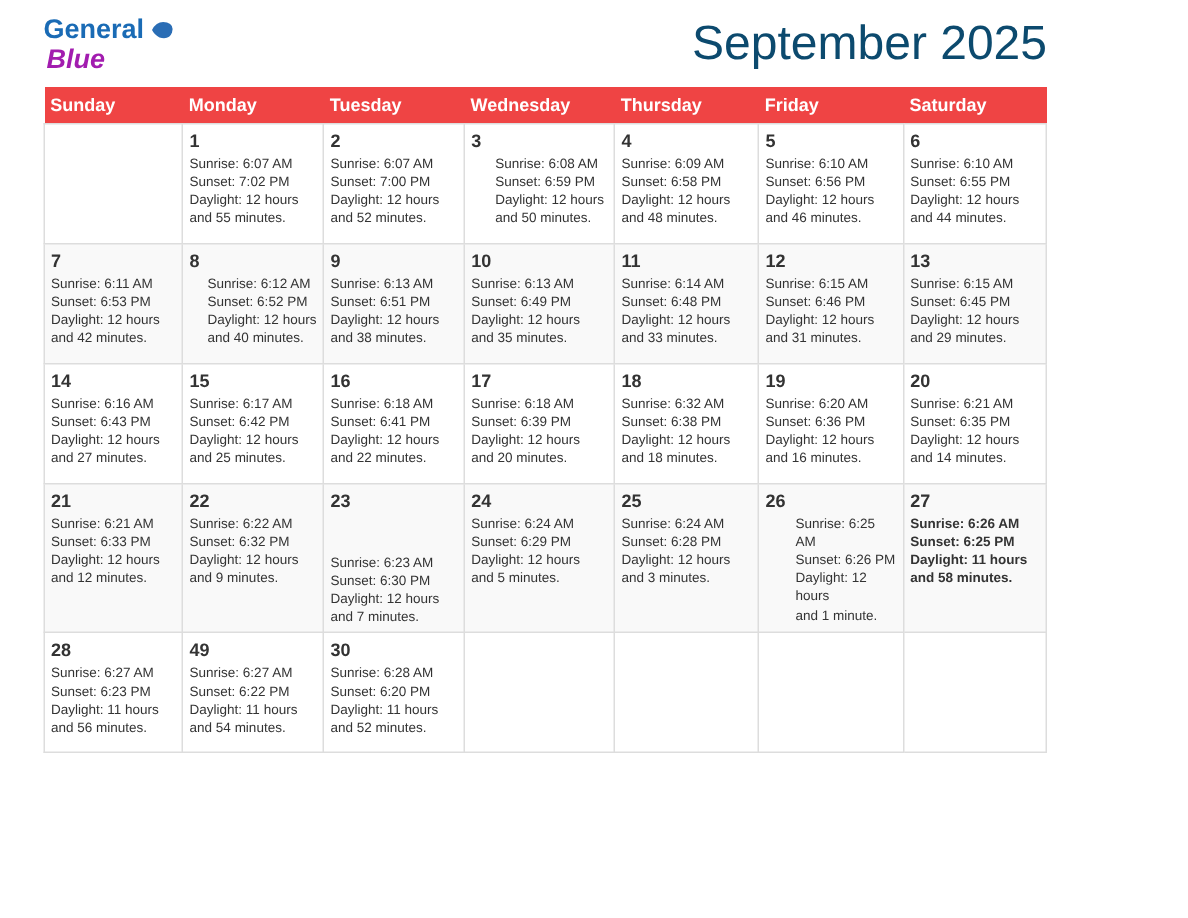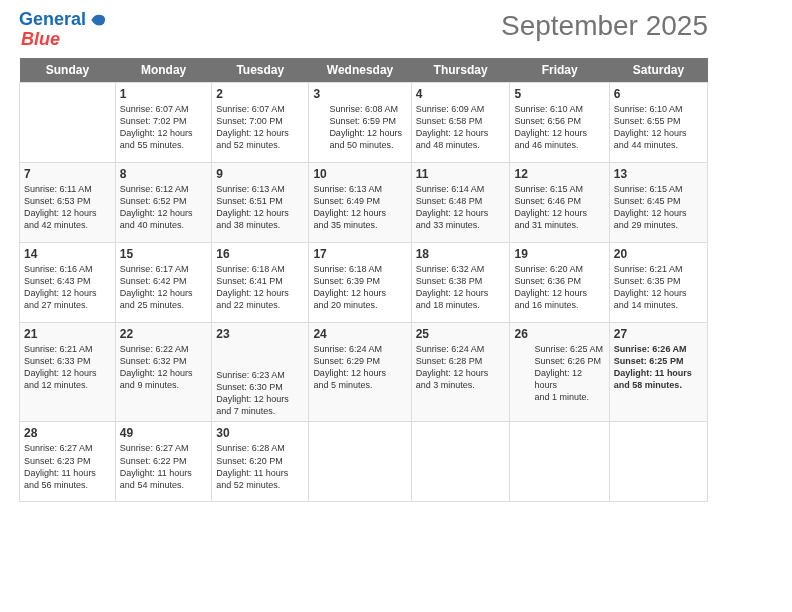--- a/index.html
+++ b/index.html
@@ -5,21 +5,21 @@
     * { margin: 0; padding: 0; box-sizing: border-box; }
     body {
       font-family: Arial, sans-serif;
       background: #fff;
       width: 792px;
       height: 612px;
       overflow: hidden;
     }
     .container {
       width: 727px;
-      padding: 10px 19px;
+      padding: 10px 29px;
     }
     .header {
       display: flex;
       justify-content: space-between;
       align-items: flex-start;
       margin-bottom: 8px;
     }
     .logo {
       display: flex;
       align-items: center;
@@ -35,38 +35,38 @@
     }
     .logo-icon {
       width: 20px;
       height: 20px;
       margin-left: 2px;
     }
     .title-block {
       text-align: right;
     }
     .month-title {
-      font-size: 28px;
-      color: #737373;
+      font-size: 32px;
+      color: #0c4a6e;
       font-weight: normal;
     }
     .location {
       font-size: 14px;
       color: #555;
     }
     table {
       width: 100%;
       border-collapse: collapse;
       font-size: 10px;
     }
     thead th {
-      background-color: #737373;
+      background-color: #ef4444;
       color: #fff;
       padding: 5px 4px;
-      text-align: center;
+      text-align: left;
       font-size: 12px;
       font-weight: bold;
     }
     td {
       border: 1px solid #ddd;
       vertical-align: top;
       padding: 4px 4px;
       width: 113px;
       height: 80px;
       color: #333;
@@ -98,21 +98,21 @@
       <div>
         <div style="display:flex;align-items:center;">
           <span class="logo-text">
             <span>General</span>
           </span>
           <svg class="logo-icon" viewBox="0 0 24 24" fill="#2a6db5">
             <path d="M4 12 Q8 4 16 6 Q22 8 20 14 Q18 20 10 18 Q6 16 4 12Z"></path>
           </svg>
         </div>
         <div style="display:flex;align-items:center;margin-left:2px;">
-          <span class="logo-text" style="color:#ef4444;font-style:italic;">Blue</span>
+          <span class="logo-text" style="color:#a21caf;font-style:italic;">Blue</span>
         </div>
       </div>
     </div>
     <div class="title-block">
       <div class="month-title">September 2025</div>
     </div>
   </div>
 
   <table>
     <thead>
@@ -175,21 +175,21 @@
         <tr>
           <td>
             <span class="day-num">7</span>
             <div class="day-info" style="white-space: pre-line;">Sunrise: 6:11 AM
 Sunset: 6:53 PM
 Daylight: 12 hours
 and 42 minutes.</div>
           </td>
           <td>
             <span class="day-num">8</span>
-            <div class="day-info" style="white-space: pre-line;">Sunrise: 6:12 AM
+            <div class="day-info" style="white-space: pre-line; margin-left: 12px;">Sunrise: 6:12 AM
 Sunset: 6:52 PM
 Daylight: 12 hours
 and 40 minutes.</div>
           </td>
           <td>
             <span class="day-num">9</span>
             <div class="day-info" style="white-space: pre-line;">Sunrise: 6:13 AM
 Sunset: 6:51 PM
 Daylight: 12 hours
 and 38 minutes.</div>

